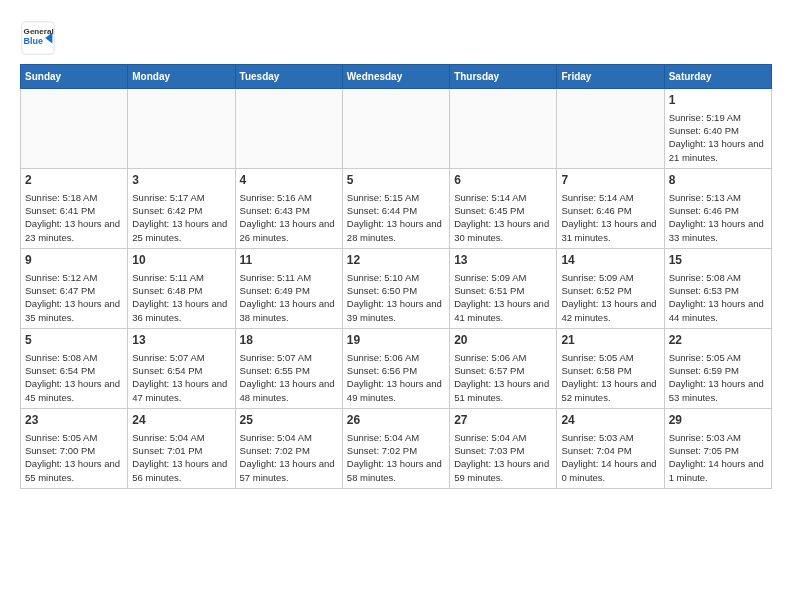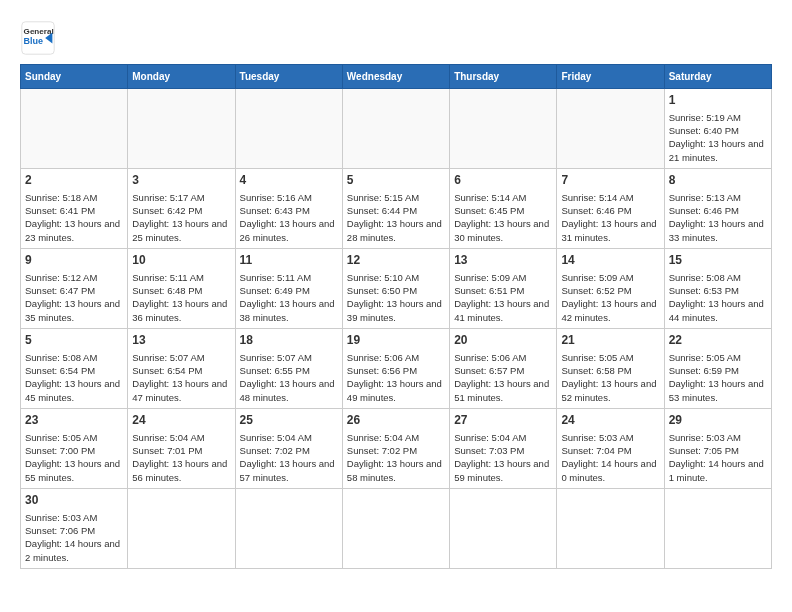--- a/index.html
+++ b/index.html
@@ -145,23 +145,14 @@
       </tr>
       <tr>
         <td><span class="day-num">23</span><span>Sunrise: 5:05 AM<br>Sunset: 7:00 PM<br>Daylight: 13 hours and 55 minutes.</span></td>
         <td><span class="day-num">24</span><span>Sunrise: 5:04 AM<br>Sunset: 7:01 PM<br>Daylight: 13 hours and 56 minutes.</span></td>
         <td><span class="day-num">25</span><span>Sunrise: 5:04 AM<br>Sunset: 7:02 PM<br>Daylight: 13 hours and 57 minutes.</span></td>
         <td><span class="day-num">26</span><span>Sunrise: 5:04 AM<br>Sunset: 7:02 PM<br>Daylight: 13 hours and 58 minutes.</span></td>
         <td><span class="day-num">27</span><span>Sunrise: 5:04 AM<br>Sunset: 7:03 PM<br>Daylight: 13 hours and 59 minutes.</span></td>
         <td><span class="day-num">24</span><span>Sunrise: 5:03 AM<br>Sunset: 7:04 PM<br>Daylight: 14 hours and 0 minutes.</span></td>
         <td><span class="day-num">29</span><span>Sunrise: 5:03 AM<br>Sunset: 7:05 PM<br>Daylight: 14 hours and 1 minute.</span></td>
       </tr>
-      <tr>
-        <td><span class="day-num">30</span><span>Sunrise: 5:03 AM<br>Sunset: 7:06 PM<br>Daylight: 14 hours and 2 minutes.</span></td>
-        <td class="empty-cell"></td>
-        <td class="empty-cell"></td>
-        <td class="empty-cell"></td>
-        <td class="empty-cell"></td>
-        <td class="empty-cell"></td>
-        <td class="empty-cell"></td>
-      </tr>
     </tbody>
 </table>
 
 </body></html>

